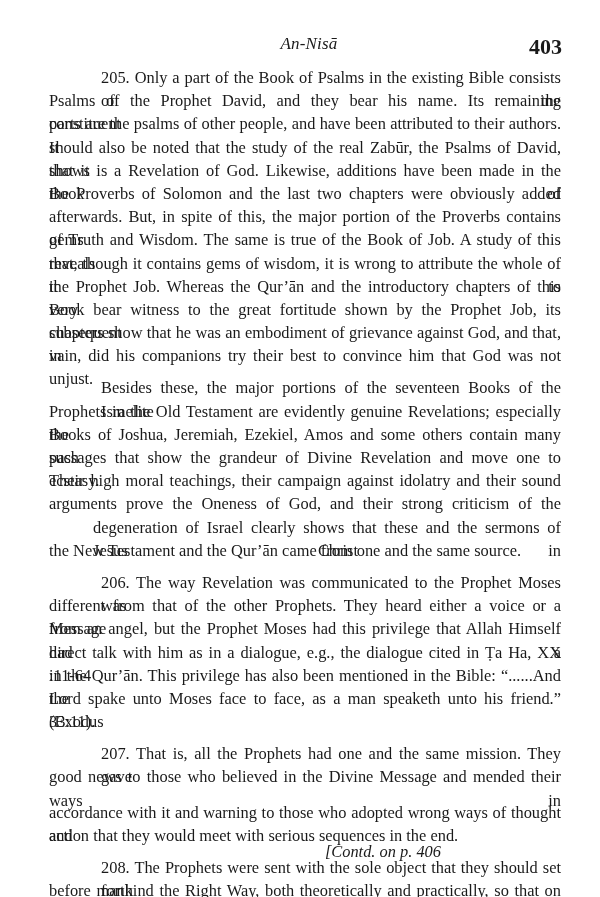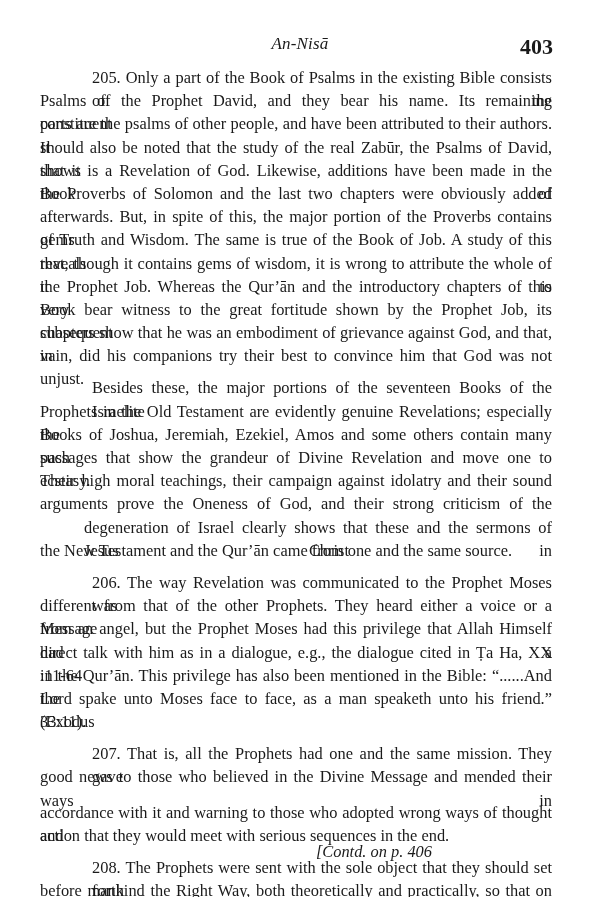--- a/index.html
+++ b/index.html
@@ -1,21 +1,21 @@
 <!DOCTYPE html>
 <html><head>
 <meta charset="utf-8">
 <style>
   html, body { margin: 0; padding: 0; background: #ffffff; }
   body {
     width: 600px; height: 897px; position: relative; overflow: hidden;
     font-family: "Liberation Serif", "DejaVu Serif", serif;
     color: #1a1a1a;
   }
-  .page { position: absolute; left: 0; top: 0; width: 480px; height: 897px; }
+  .page { position: absolute; left: 9px; top: 0; width: 480px; height: 897px; }
   .running-head {
     position: absolute; top: 32px; left: 0; width: 600px; height: 24px;
   }
   .running-title {
     position: absolute; left: 0; width: 600px; text-align: center;
     font-style: italic; font-size: 17px; top: 2px; letter-spacing: 0.2px;
   }
   .page-number {
     position: absolute; right: 47px; top: 2px; font-weight: bold; font-size: 22px;
   }

